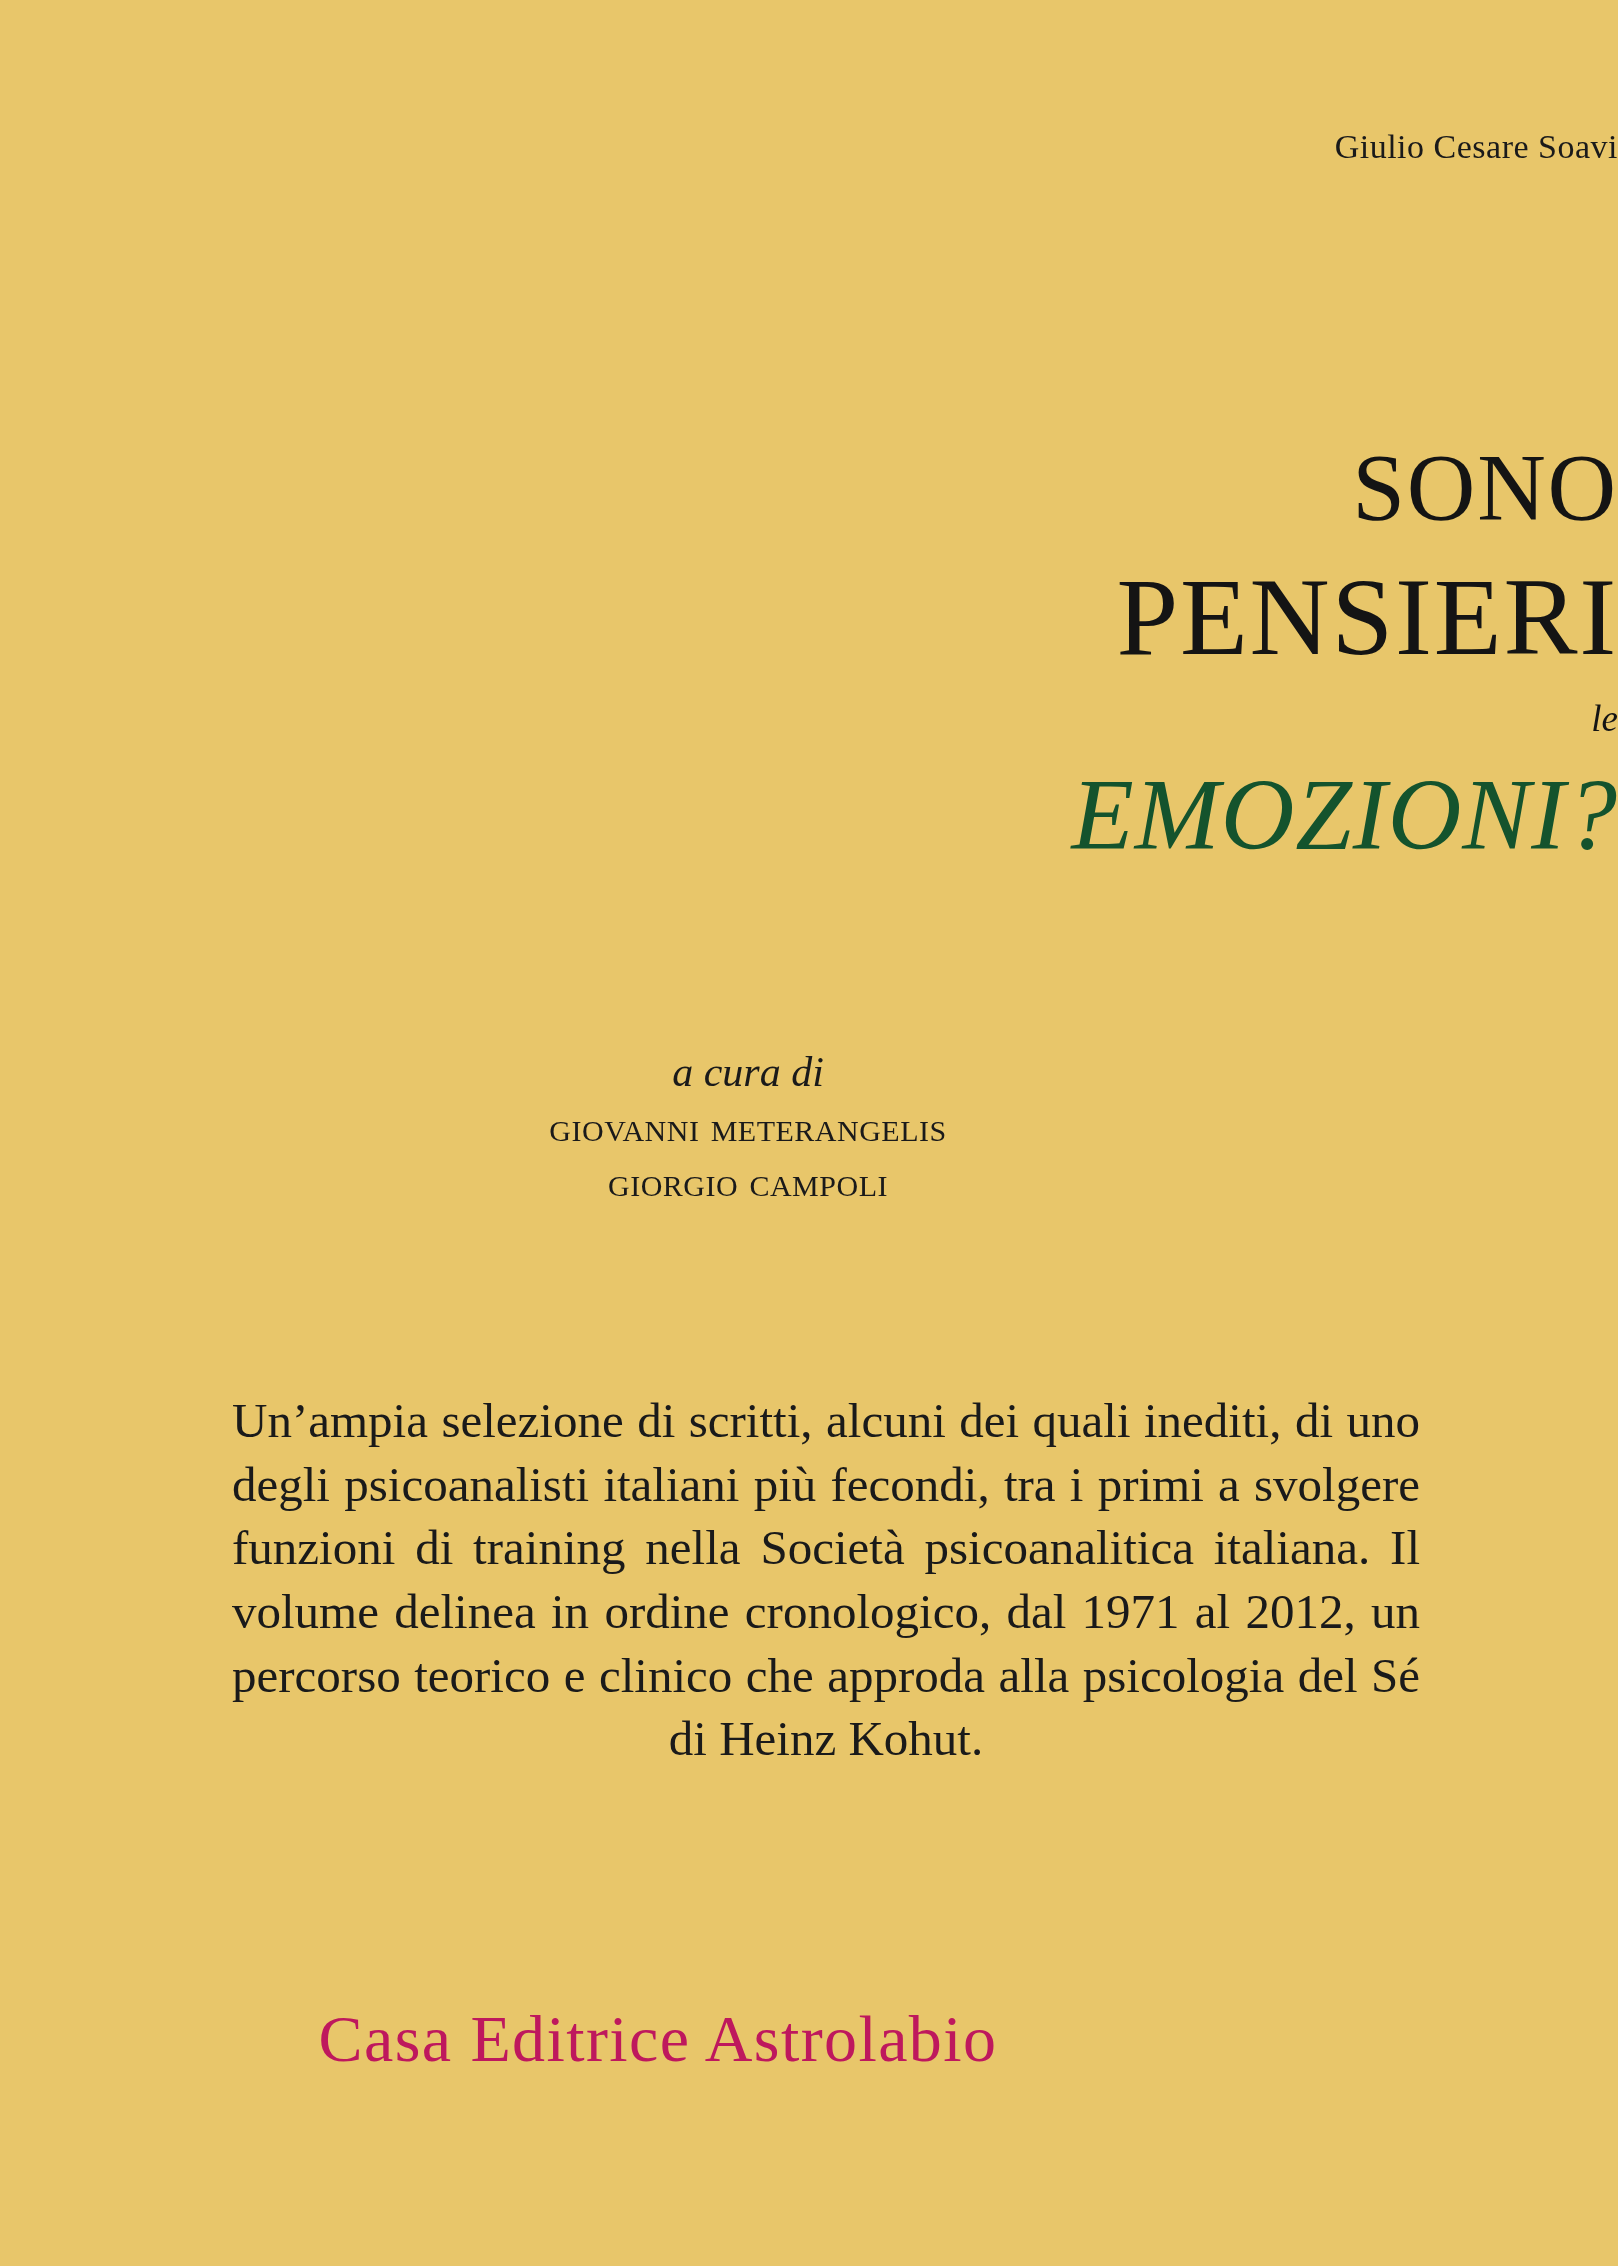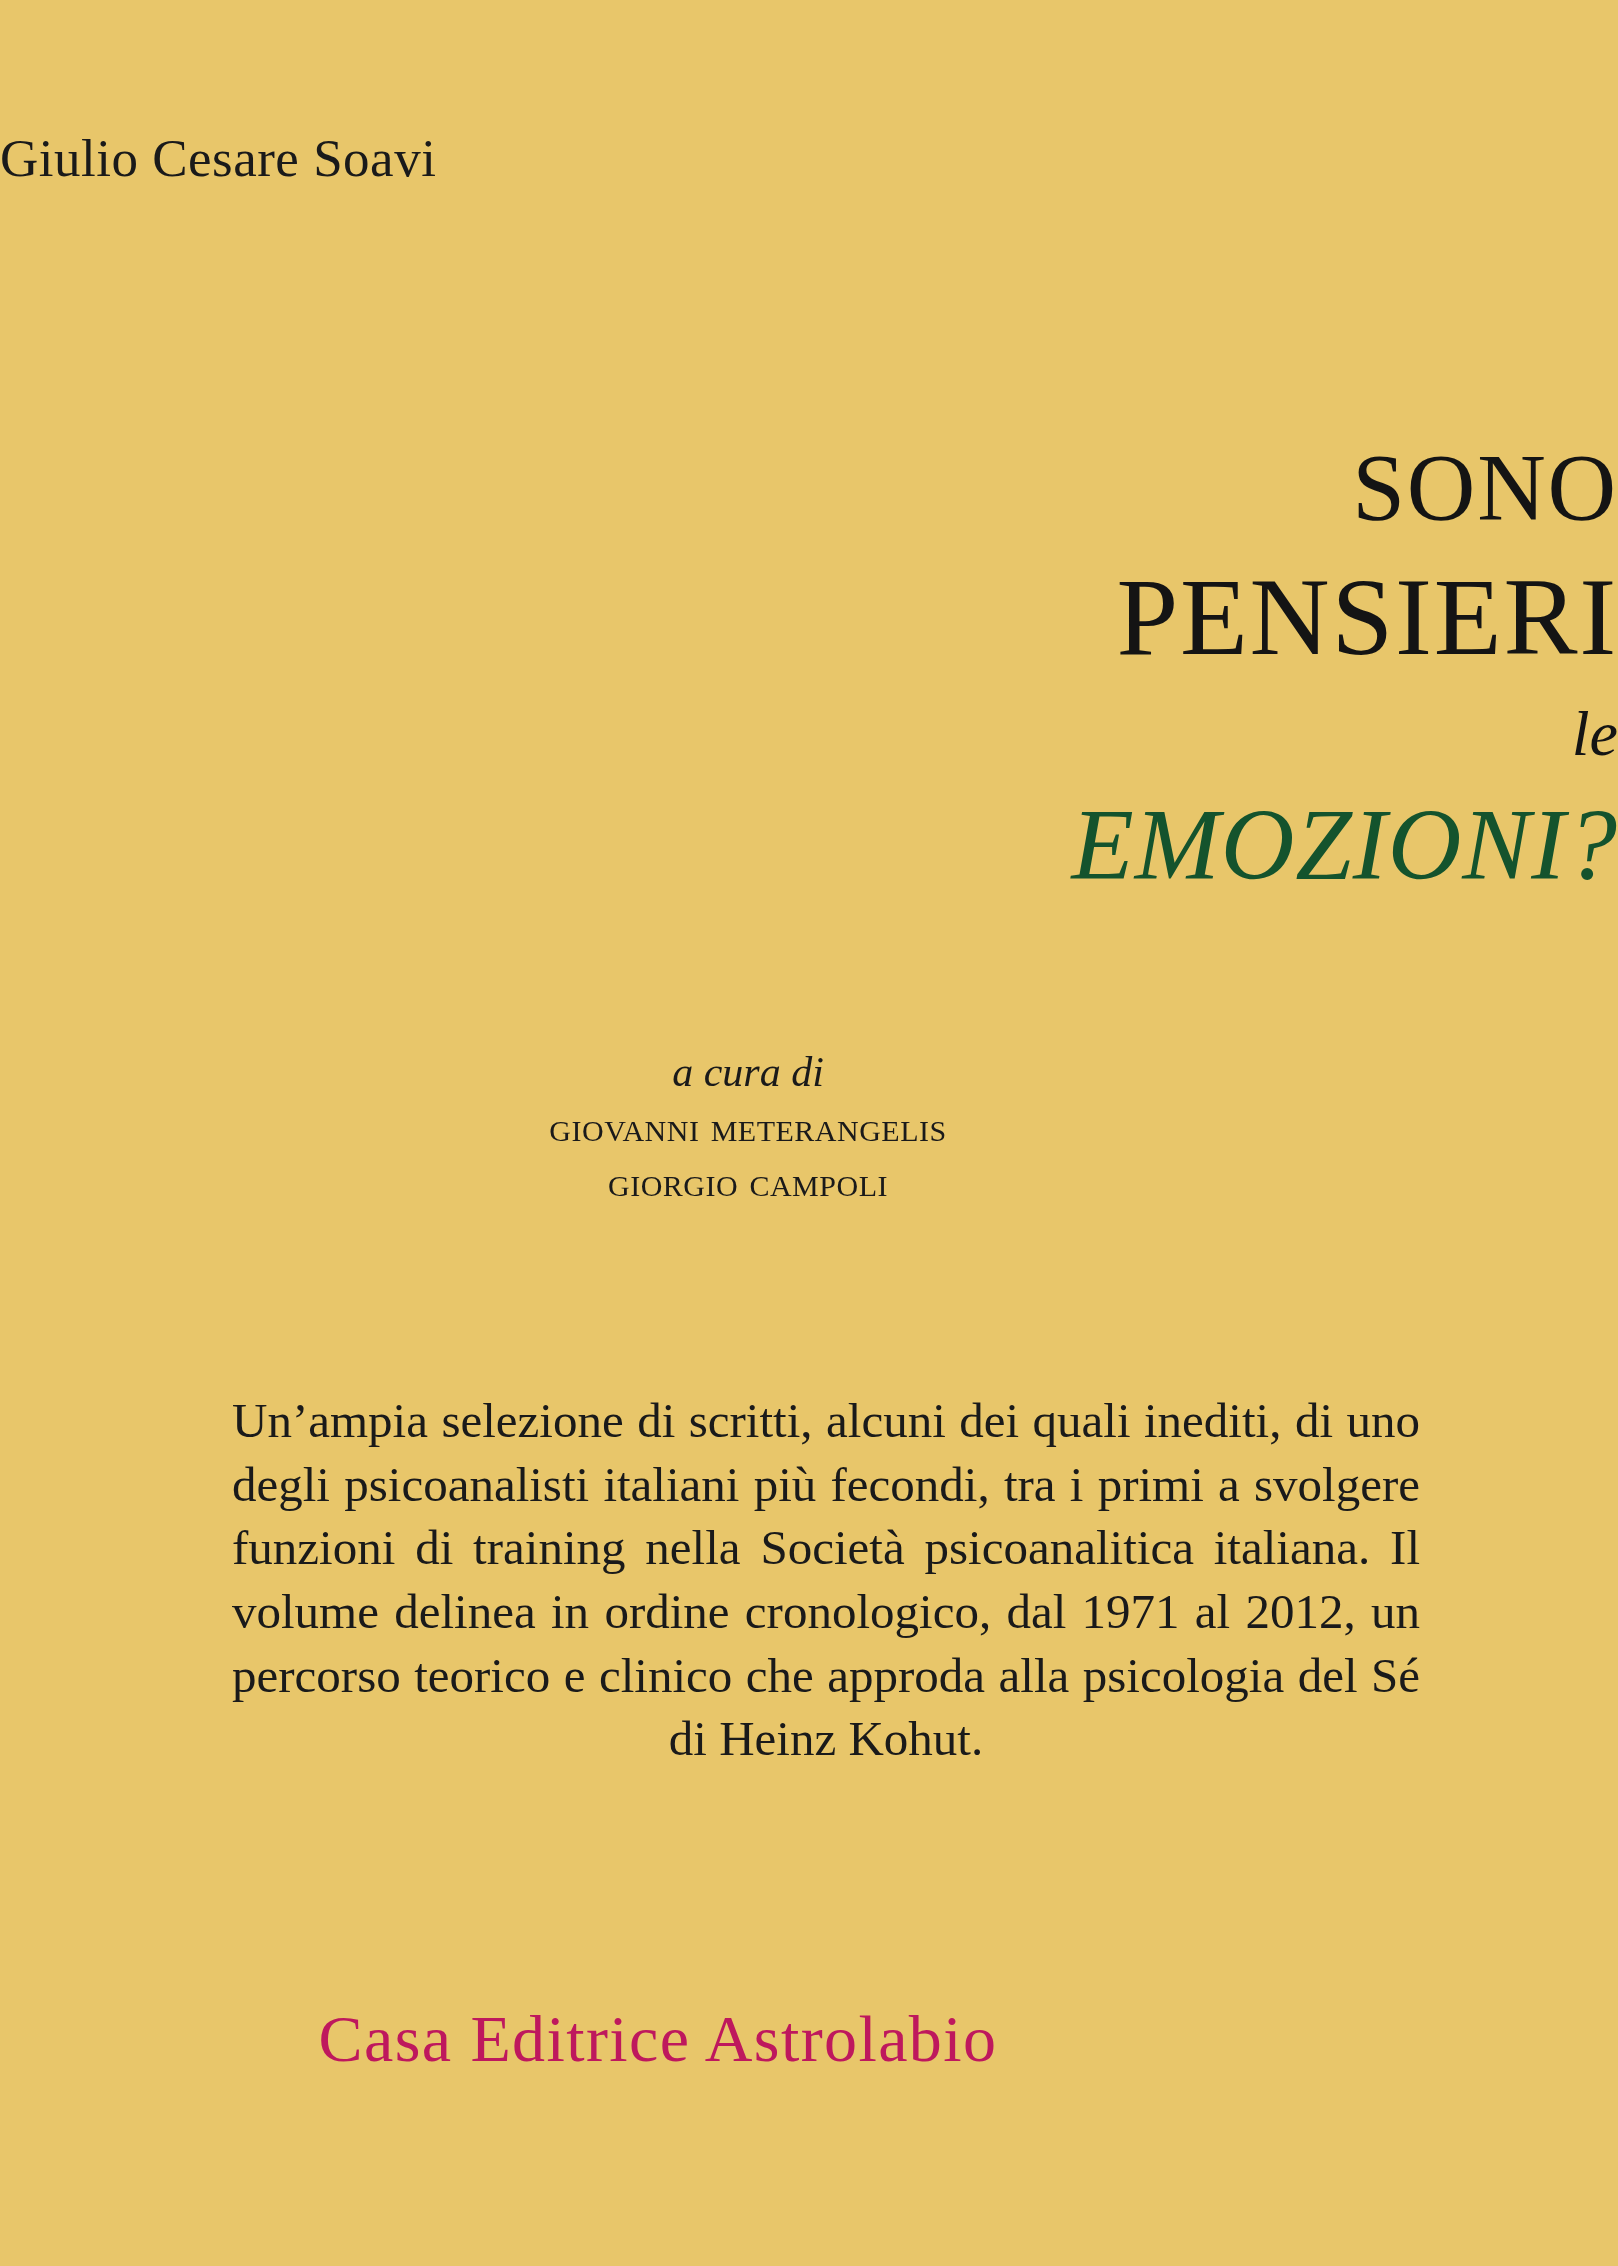--- a/index.html
+++ b/index.html
@@ -21,23 +21,23 @@
     box-sizing: border-box;
     position: relative;
     background: #e8c66a;
   }
 
   .author {
     position: absolute;
     top: 128px;
     left: 0;
     width: 1618px;
-    text-align: left;
+    text-align: right;
     font-family: "Liberation Serif", serif;
-    font-size: 53px;
+    font-size: 34px;
     letter-spacing: 0.5px;
     color: #1a1a1a;
   }
 
   .title-block {
     position: absolute;
     top: 439px;
     left: 0;
     width: 1618px;
     text-align: right;
@@ -53,21 +53,21 @@
     font-family: "Liberation Serif", serif;
     font-size: 111px;
     line-height: 1.12;
     letter-spacing: 1.8px;
     color: #141414;
     margin-top: 16.4px;
   }
   .title-le {
     font-family: "Liberation Serif", serif;
     font-style: italic;
-    font-size: 64px;
+    font-size: 37px;
     line-height: 1.1;
     margin-top: 20px;
     color: #141414;
   }
   .title-line3 {
     font-family: "Liberation Serif", serif;
     font-style: italic;
     font-weight: normal;
     font-size: 102px;
     line-height: 1.1;

